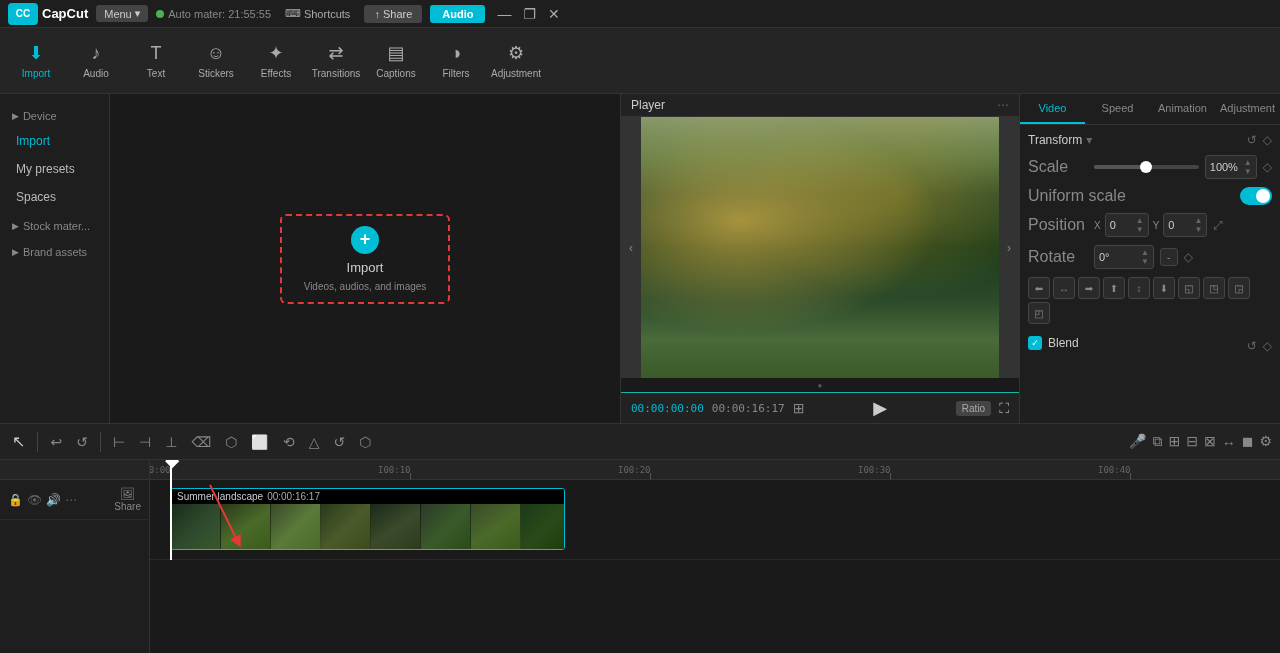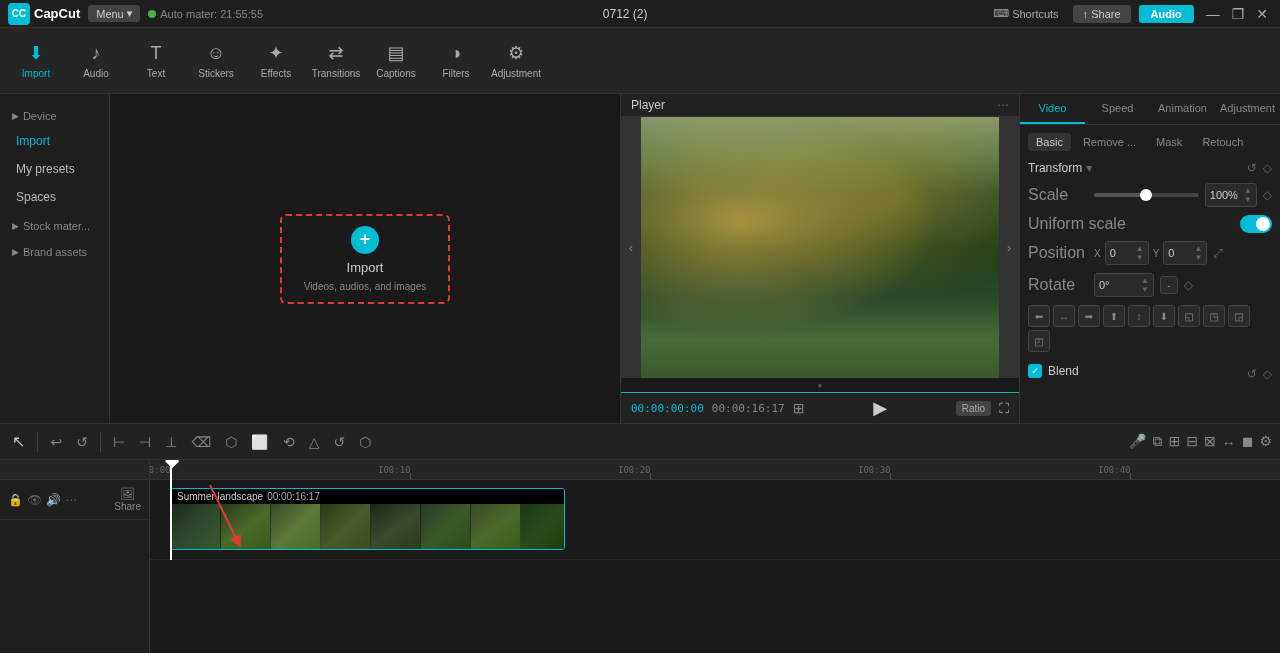--- a/index.html
+++ b/index.html
@@ -1,21 +1,21 @@
 <!DOCTYPE html>
 <html><head>
   <meta charset="utf-8">
   <style>
     * { box-sizing: border-box; margin: 0; padding: 0; }
     body { font-family: -apple-system, BlinkMacSystemFont, 'Segoe UI', sans-serif; background: #1a1a1a; color: #ccc; font-size: 12px; overflow: hidden; width: 1280px; height: 653px; }
 
     
     .topbar { display: flex; align-items: center; background: #1e1e1e; height: 28px; padding: 0 8px; border-bottom: 1px solid #333; gap: 8px; }
     .topbar-logo { display: flex; align-items: center; gap: 4px; color: #fff; font-weight: bold; font-size: 13px; }
-    .logo-icon { width: 22px; height: 22px; background: #00bcd4; border-radius: 4px; display: flex; align-items: center; justify-content: center; color: #fff; font-size: 10px; font-weight: bold; }
+    .logo-icon { width: 30px; height: 22px; background: #00bcd4; border-radius: 4px; display: flex; align-items: center; justify-content: center; color: #fff; font-size: 10px; font-weight: bold; }
     .menu-btn { background: #444; border: none; color: #ccc; padding: 2px 8px; border-radius: 3px; cursor: pointer; font-size: 11px; display: flex; align-items: center; gap: 3px; }
     .autosave { color: #888; font-size: 11px; display: flex; align-items: center; gap: 4px; }
     .autosave-dot { width: 8px; height: 8px; background: #4caf50; border-radius: 50%; }
     .topbar-center { flex: 1; display: flex; justify-content: center; }
     .project-name { color: #ccc; font-size: 12px; }
     .topbar-right { display: flex; align-items: center; gap: 8px; }
     .topbar-icon-btn { background: none; border: none; color: #aaa; cursor: pointer; font-size: 11px; display: flex; align-items: center; gap: 3px; padding: 2px 6px; }
     .share-btn { background: #444; border: none; color: #ccc; padding: 3px 10px; border-radius: 3px; cursor: pointer; font-size: 11px; }
     .export-btn { background: #00bcd4; border: none; color: #fff; padding: 3px 12px; border-radius: 3px; cursor: pointer; font-size: 11px; font-weight: bold; }
     .topbar-controls { display: flex; gap: 4px; }
@@ -150,23 +150,20 @@
     </div>
     <span>CapCut</span>
   </div>
   <button class="menu-btn">
     <span>Menu</span>
     <span>▾</span>
   </button>
   <div class="autosave">
     <div class="autosave-dot"></div>
     <span>Auto mater: 21:55:55</span>
-  </div>
-  <div class="topbar-center">
-    <span class="project-name">0712 (2)</span>
   </div>
   <div class="topbar-right">
     <button class="topbar-icon-btn">
       <span>⌨</span>
       <span>Shortcuts</span>
     </button>
     <button class="share-btn">
       <span>↑</span>
       <span>Share</span>
     </button>
@@ -268,26 +265,20 @@
 
   <div class="right-panel">
     <div class="right-tabs" id="right-tabs">
         <div class="right-tab active">Video</div>
         <div class="right-tab">Speed</div>
         <div class="right-tab">Animation</div>
         <div class="right-tab">Adjustment</div>
       </div>
     <div class="right-content">
 
-      <div class="sub-tabs" id="sub-tabs">
-          <div class="sub-tab active">Basic</div>
-          <div class="sub-tab">Remove ...</div>
-          <div class="sub-tab">Mask</div>
-          <div class="sub-tab">Retouch</div>
-        </div>
 
       <div class="section">
         <div class="section-header">
           <span class="section-title">
             <span>Transform</span>
             <span style="color:#666;">▾</span>
           </span>
           <div class="section-icons">
             <span>↺</span>
             <span>◇</span>

